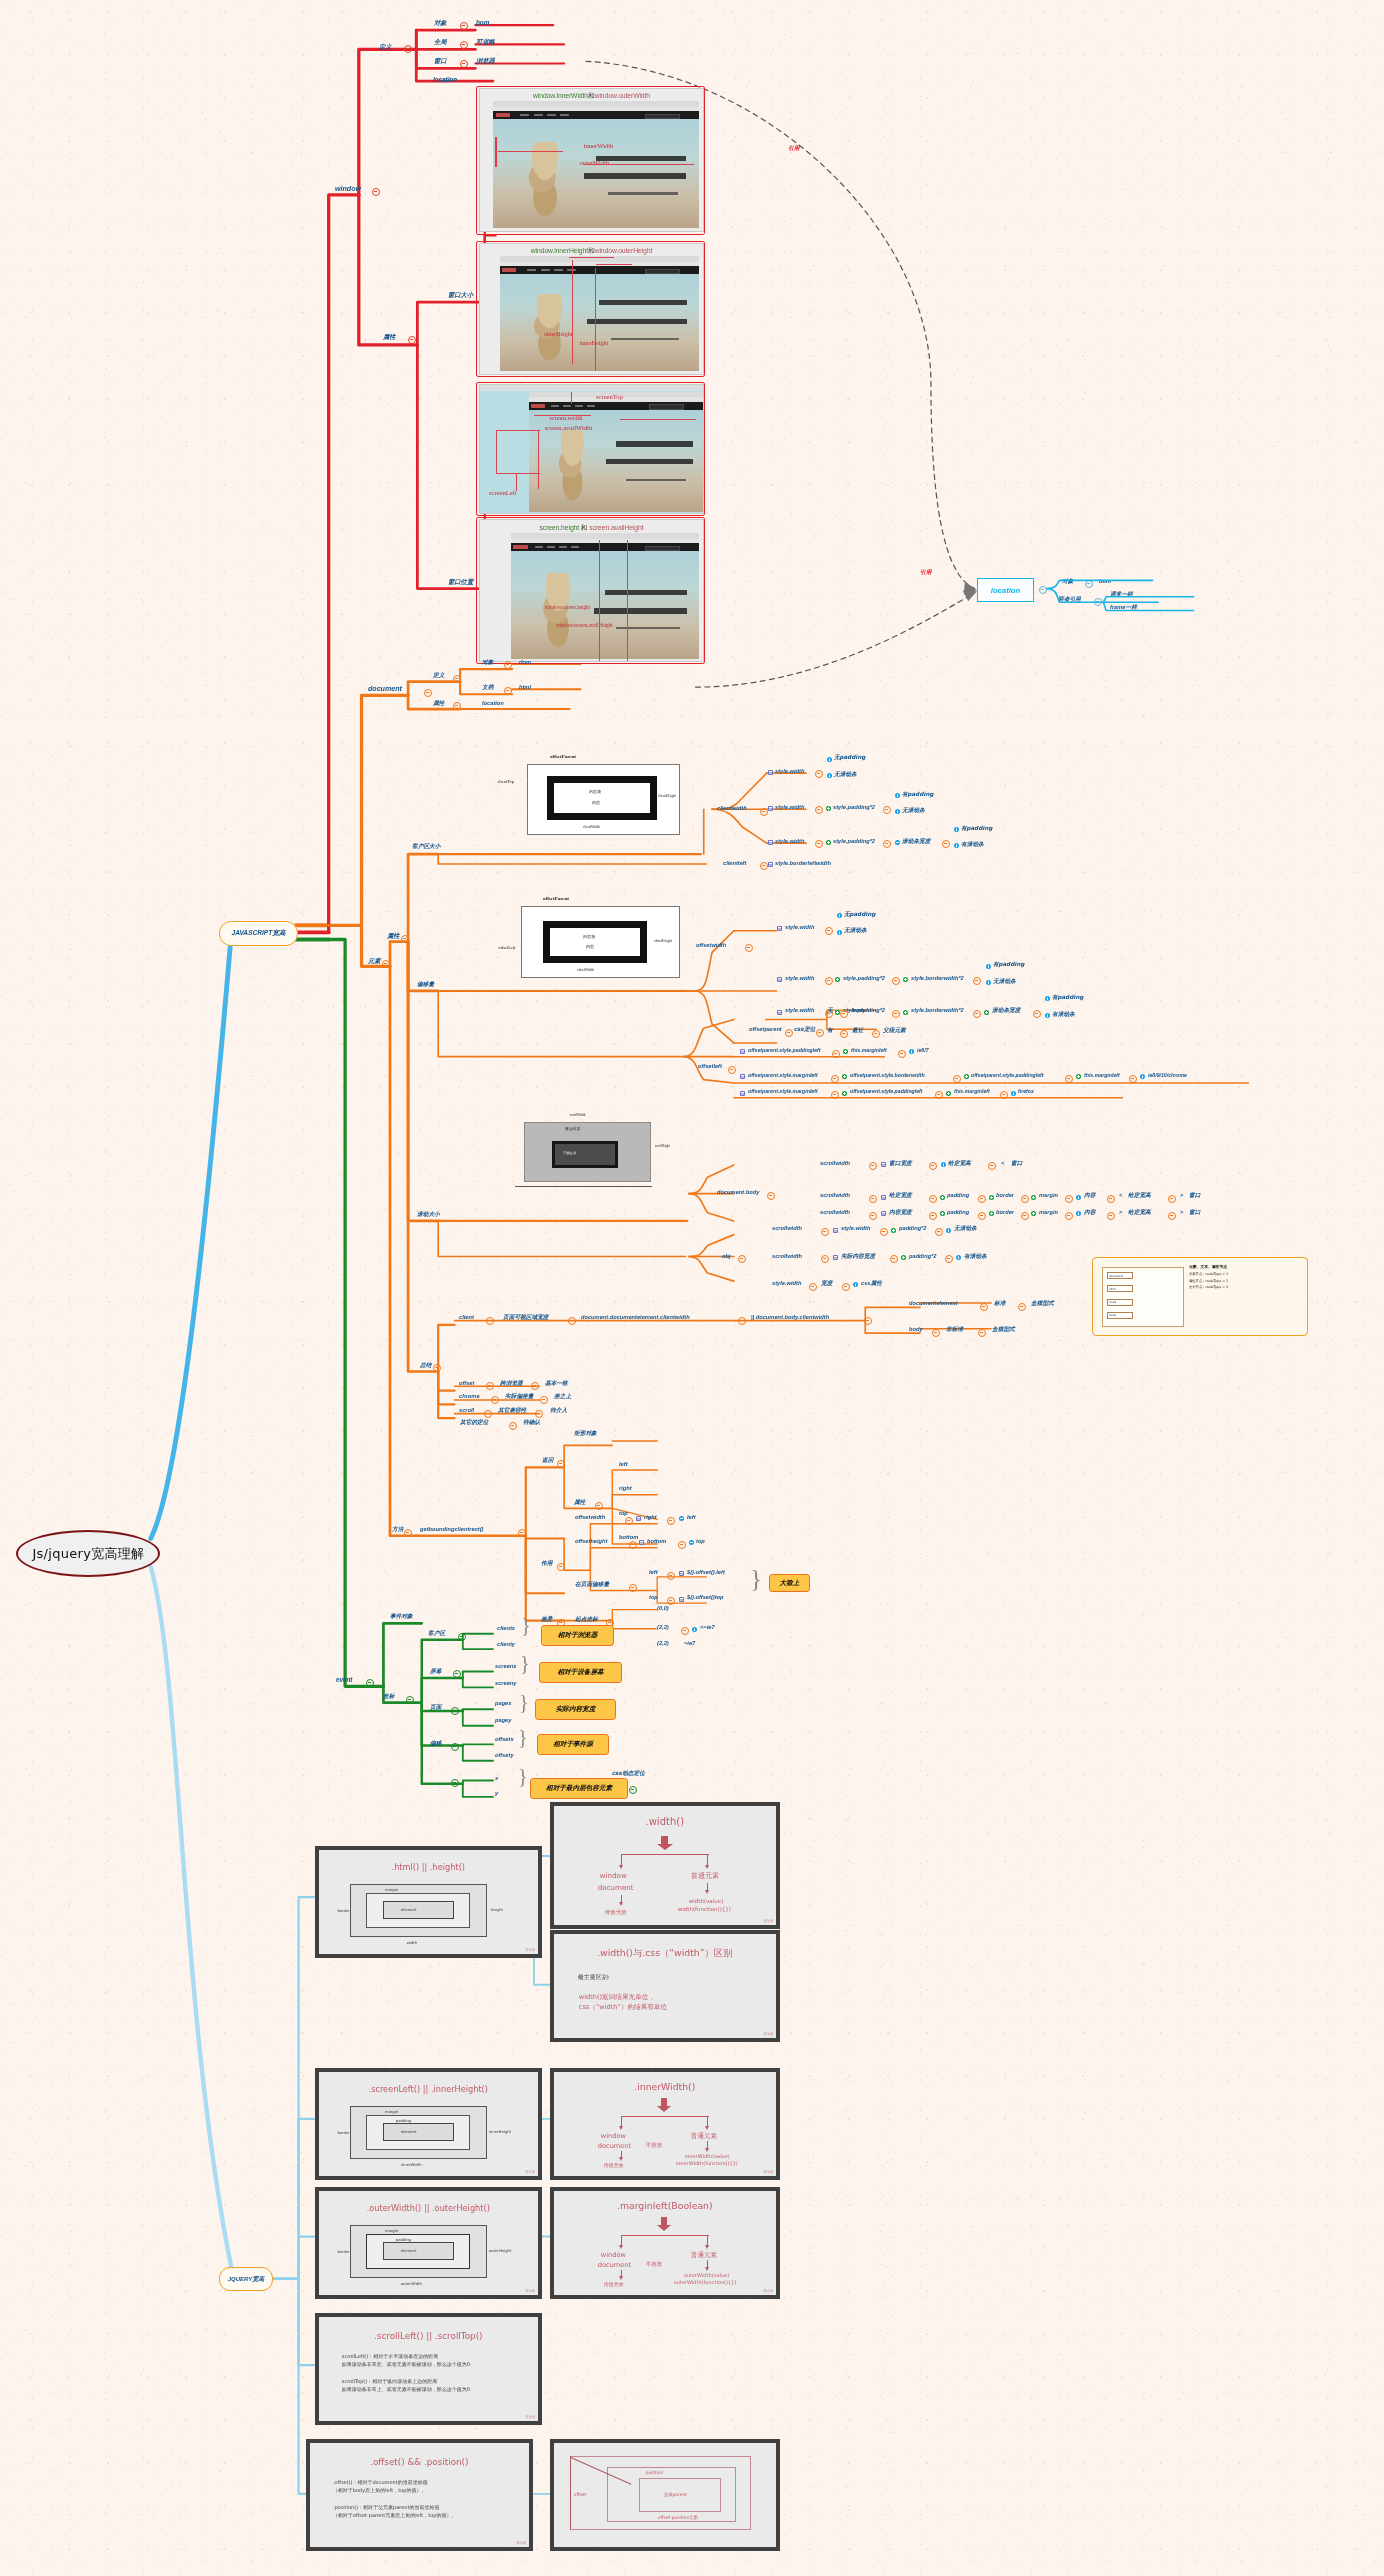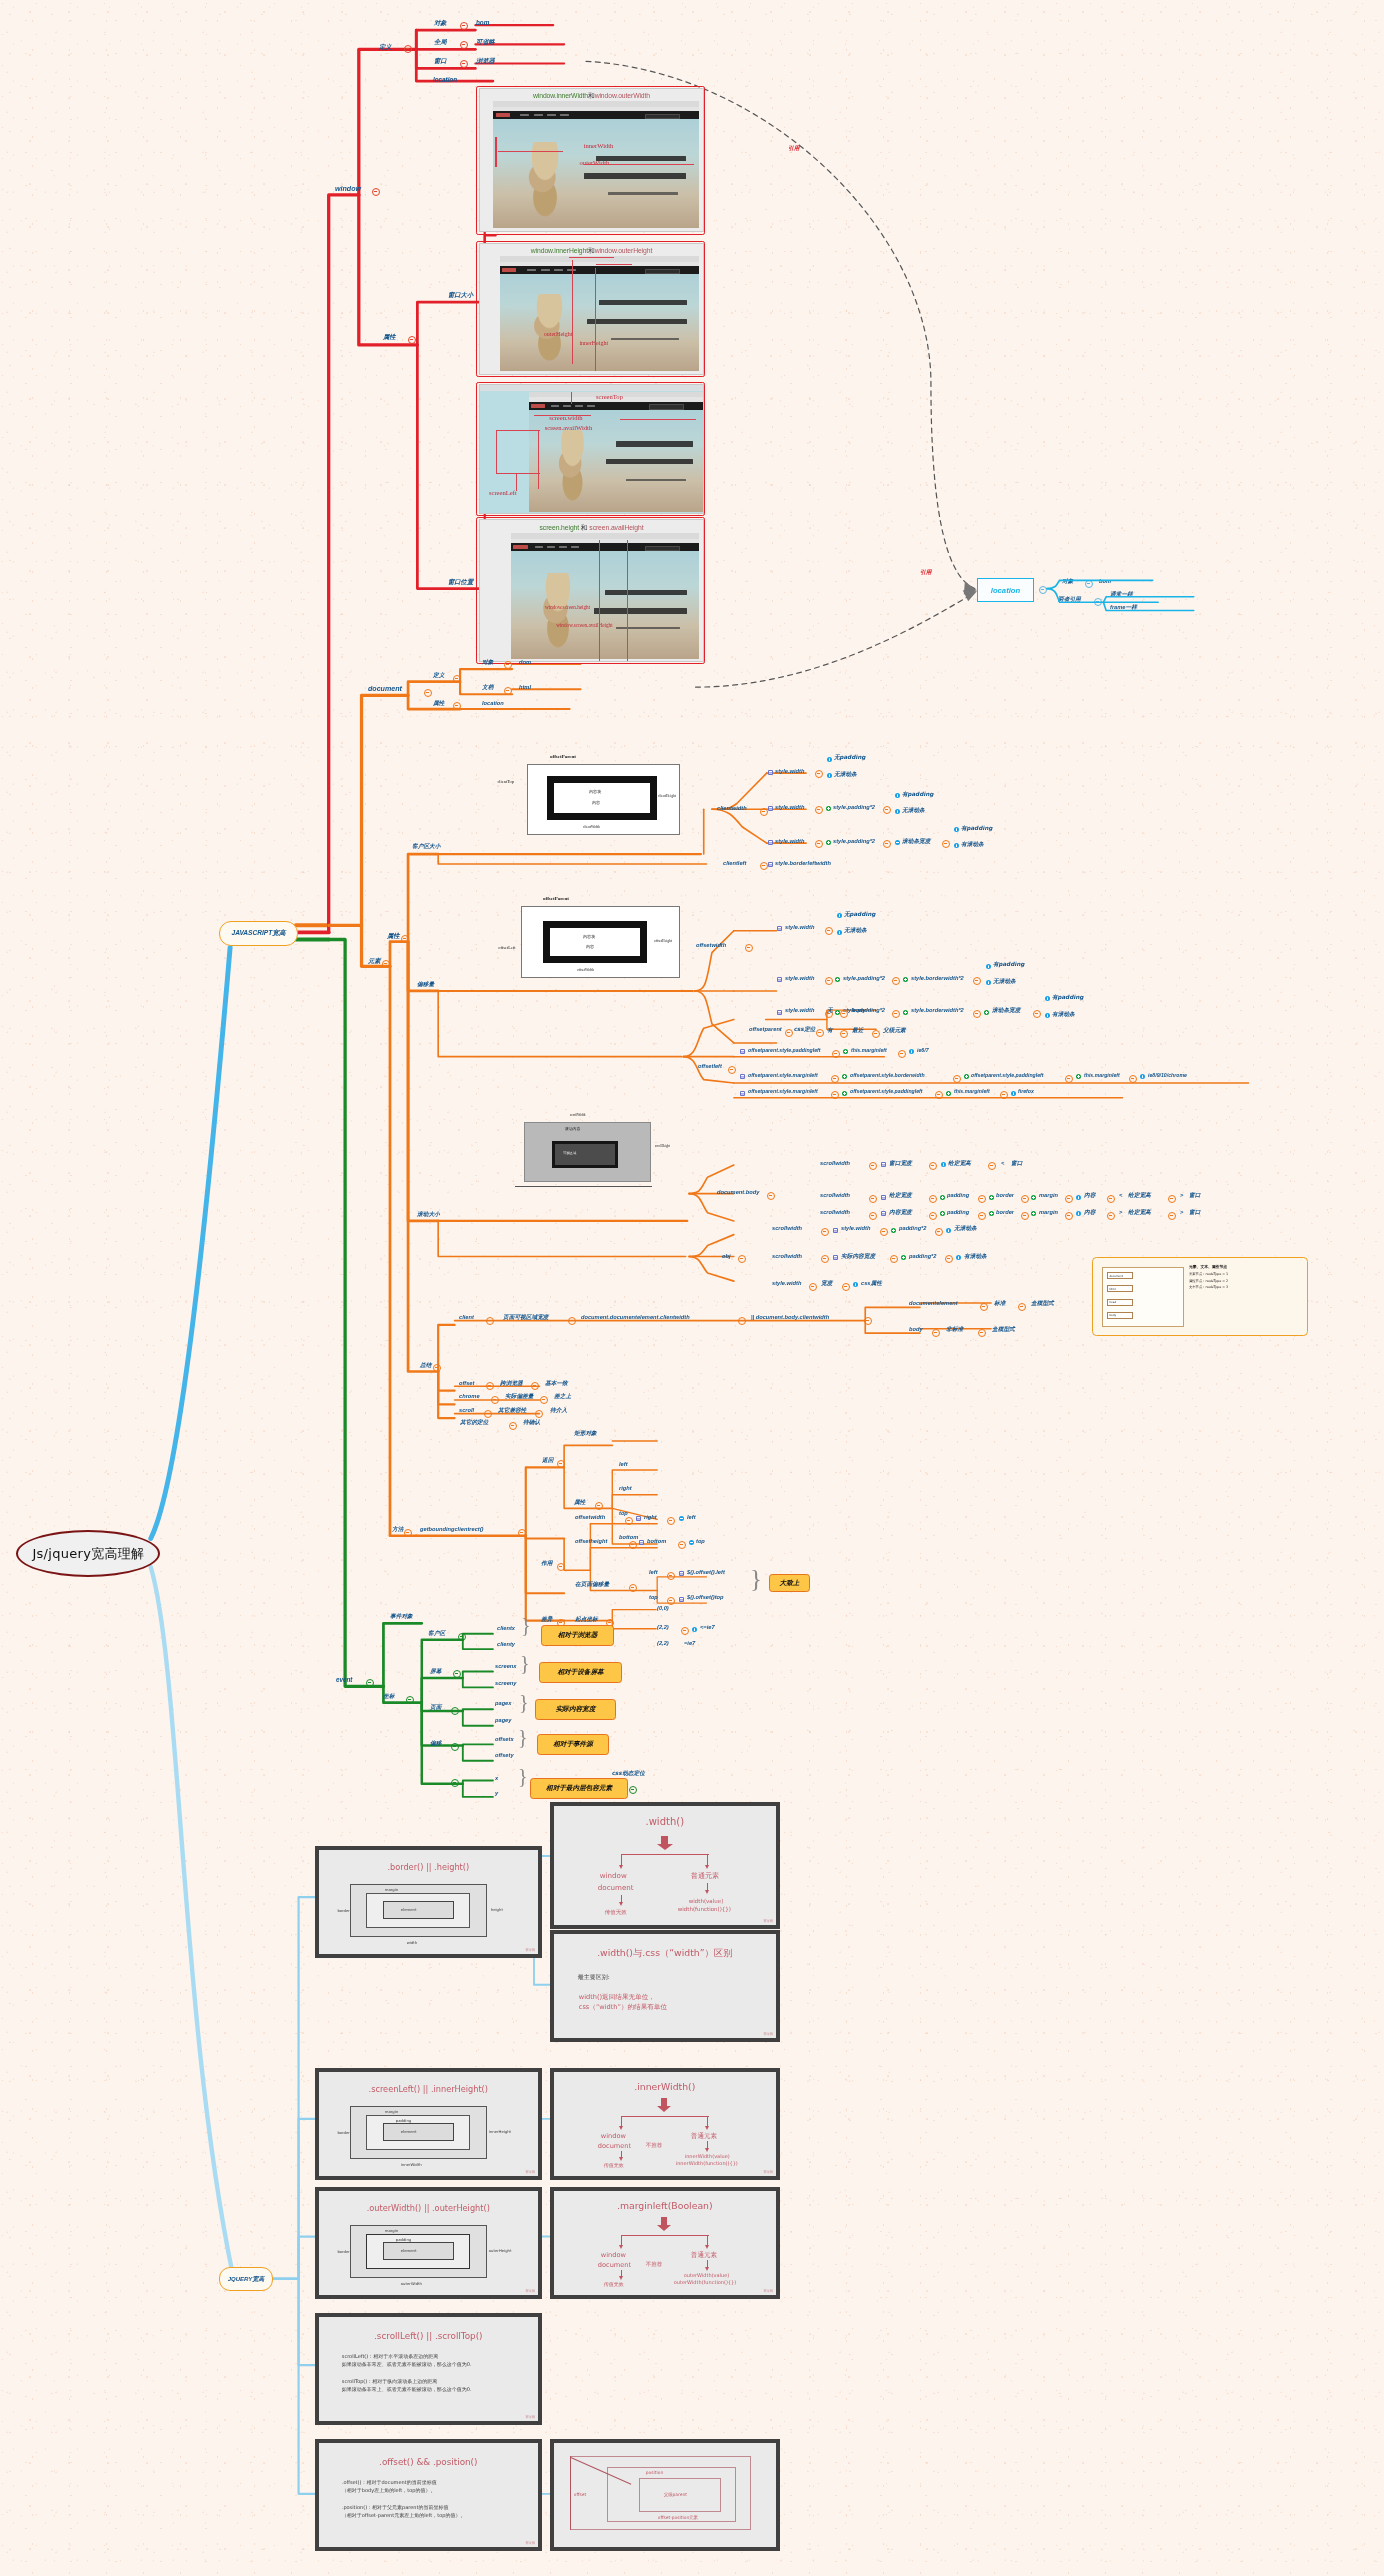--- a/index.html
+++ b/index.html
@@ -929,21 +929,21 @@
 <div class="nd s10" style="left:495px;top:1790px;">y</div>
 <div class="brace" style="left:518px;top:1765px;font-size:20px;">}</div>
 <div class="hbox" style="left:530px;top:1778px;width:96px;height:18.6px;font-size:6.6px;">
   <span>相对于最内层包容元素</span>
 </div>
 <div class="tog grn" style="left:629px;top:1786px;"></div>
 <div class="nd cn s10" style="left:612px;top:1770px;">css动态定位</div>
 
 <div class="slide" style="left:315px;top:1846px;width:219px;height:104px;">
   <div class="inner">
-    <div class="st" style="top:12px;font-size:8.2px;">.border()   ||   .height()</div>
+    <div class="st" style="top:12px;font-size:8.2px;">.html()   ||   .height()</div>
     <div class="dg-box" style="left:31px;top:34px;width:137px;height:53px;border:0.8px solid #555;background:#e0e0e0;"></div>
     <div class="dg-box" style="left:47px;top:43px;width:104px;height:35px;border:0.8px solid #555;background:#efefef;"></div>
     <div class="dg-box" style="left:64px;top:51px;width:71px;height:18.6px;border:0.8px solid #444;background:#dcdcdc;"></div>
     <div class="bdk" style="left:66px;top:37px;font-size:3.8px;">margin</div>
     <div class="bdk" style="left:82px;top:57px;font-size:3.8px;">element</div>
     <div class="bdk" style="left:18.6px;top:58px;font-size:3.8px;">border</div>
     <div class="bdk" style="left:172px;top:57px;font-size:3.8px;">height</div>
     <div class="bdk" style="left:88px;top:90px;font-size:3.8px;">width</div>
     <div class="wm">慕课网</div>
   </div>
@@ -985,21 +985,21 @@
   <div class="inner">
     <div class="st" style="top:14.2px;font-size:8.8px;">.scrollLeft()   ||   .scrollTop()</div>
     <div class="bdk" style="left:23px;top:36px;font-size:5px;">scrollLeft()：相对于水平滚动条左边的距离</div>
     <div class="bdk" style="left:23px;top:44px;font-size:5px;">如果滚动条非常左、或者元素不能被滚动，那么这个值为0.</div>
     <div class="bdk" style="left:23px;top:61px;font-size:5px;">scrollTop()：相对于纵向滚动条上边的距离</div>
     <div class="bdk" style="left:23px;top:69px;font-size:5px;">如果滚动条非常上、或者元素不能被滚动，那么这个值为0.</div>
     <div class="wm">慕课网</div>
   </div>
 </div>
 
-<div class="slide" style="left:315px;top:2439px;width:219px;height:104px;">
+<div class="slide" style="left:306px;top:2439px;width:219px;height:104px;">
   <div class="inner">
     <div class="st" style="top:14.2px;font-size:8.8px;">.offset()   &amp;&amp;   .position()</div>
     <div class="bdk" style="left:23px;top:36px;font-size:5px;">.offset()：相对于document的当前坐标值</div>
     <div class="bdk" style="left:23px;top:44px;font-size:5px;">（相对于body左上角的left，top的值）。</div>
     <div class="bdk" style="left:23px;top:61px;font-size:5px;">.position()：相对于父元素parent的当前坐标值</div>
     <div class="bdk" style="left:23px;top:69px;font-size:5px;">（相对于offset-parent元素左上角的left，top的值）。</div>
     <div class="wm">慕课网</div>
   </div>
 </div>
 

